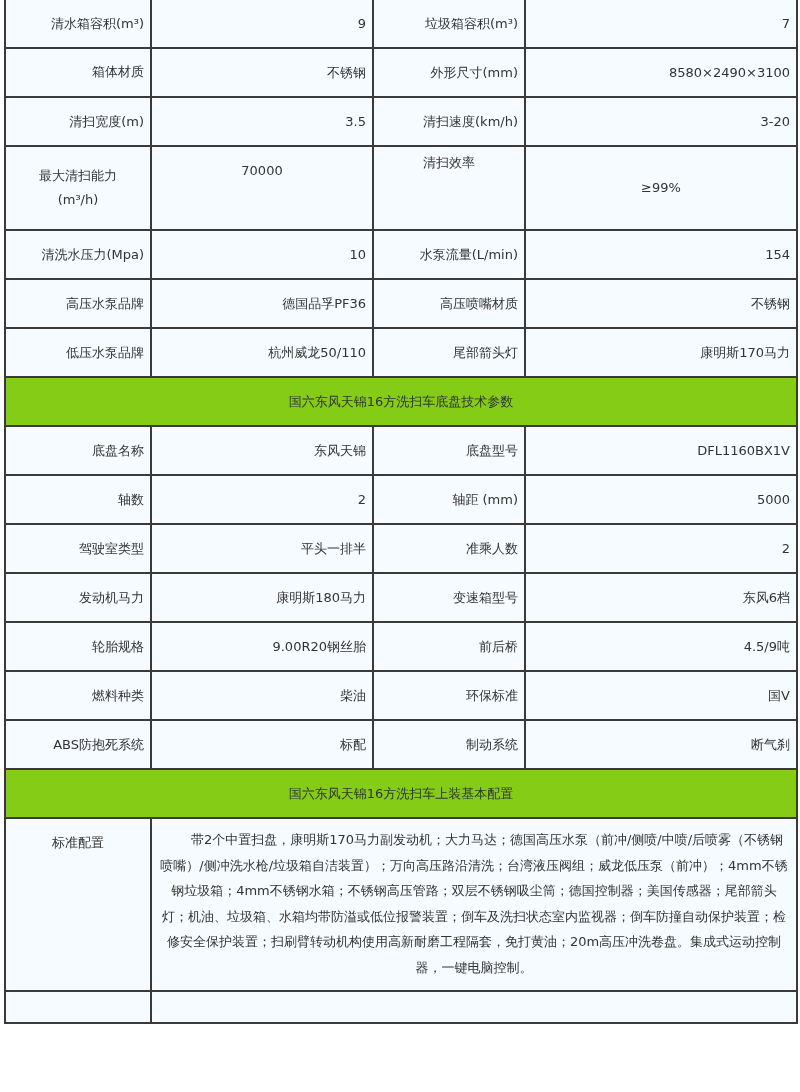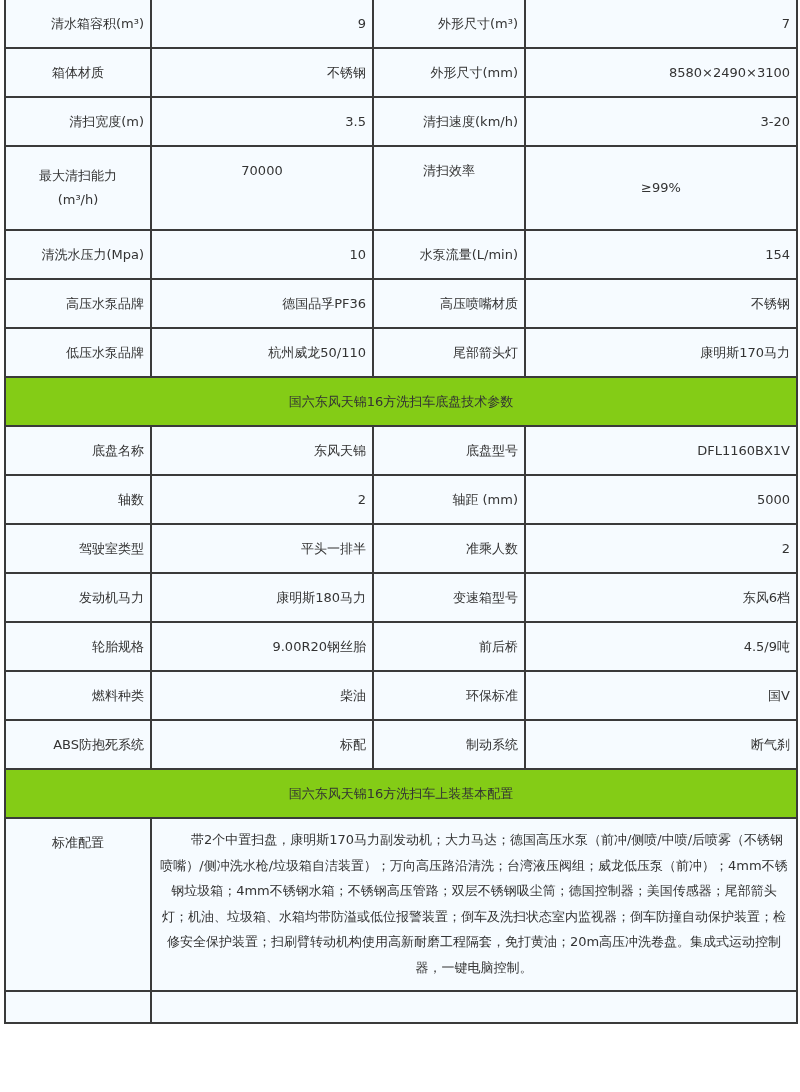--- a/index.html
+++ b/index.html
@@ -26,39 +26,39 @@
   <colgroup>
       <col class="c1">
       <col class="c2">
       <col class="c3">
       <col class="c4">
     </colgroup>
   <tbody>
     <tr class="r50">
       <td>清水箱容积(m³)</td>
       <td>9</td>
-      <td>外形尺寸(m³)</td>
+      <td>垃圾箱容积(m³)</td>
       <td>7</td>
     </tr>
     <tr class="r50">
-      <td style="text-align:center;">箱体材质</td>
+      <td style="text-align:right;font-family:Liberation Mono, monospace;">箱体材质</td>
       <td>不锈钢</td>
       <td>外形尺寸(mm)</td>
       <td>8580×2490×3100</td>
     </tr>
     <tr class="r50">
       <td>清扫宽度(m)</td>
       <td>3.5</td>
       <td>清扫速度(km/h)</td>
       <td>3-20</td>
     </tr>
     <tr class="r74">
       <td style="padding:0 22px;">最大清扫能力(m³/h)</td>
       <td style="vertical-align:top;padding-top:12px;margin-left:29px;">70000</td>
-      <td style="vertical-align:top;padding-top:12px;">清扫效率</td>
+      <td style="vertical-align:top;padding-top:4px;">清扫效率</td>
       <td>≥99%</td>
     </tr>
     <tr class="r50">
       <td>清洗水压力(Mpa)</td>
       <td>10</td>
       <td>水泵流量(L/min)</td>
       <td>154</td>
     </tr>
     <tr class="r50">
       <td>高压水泵品牌</td>

